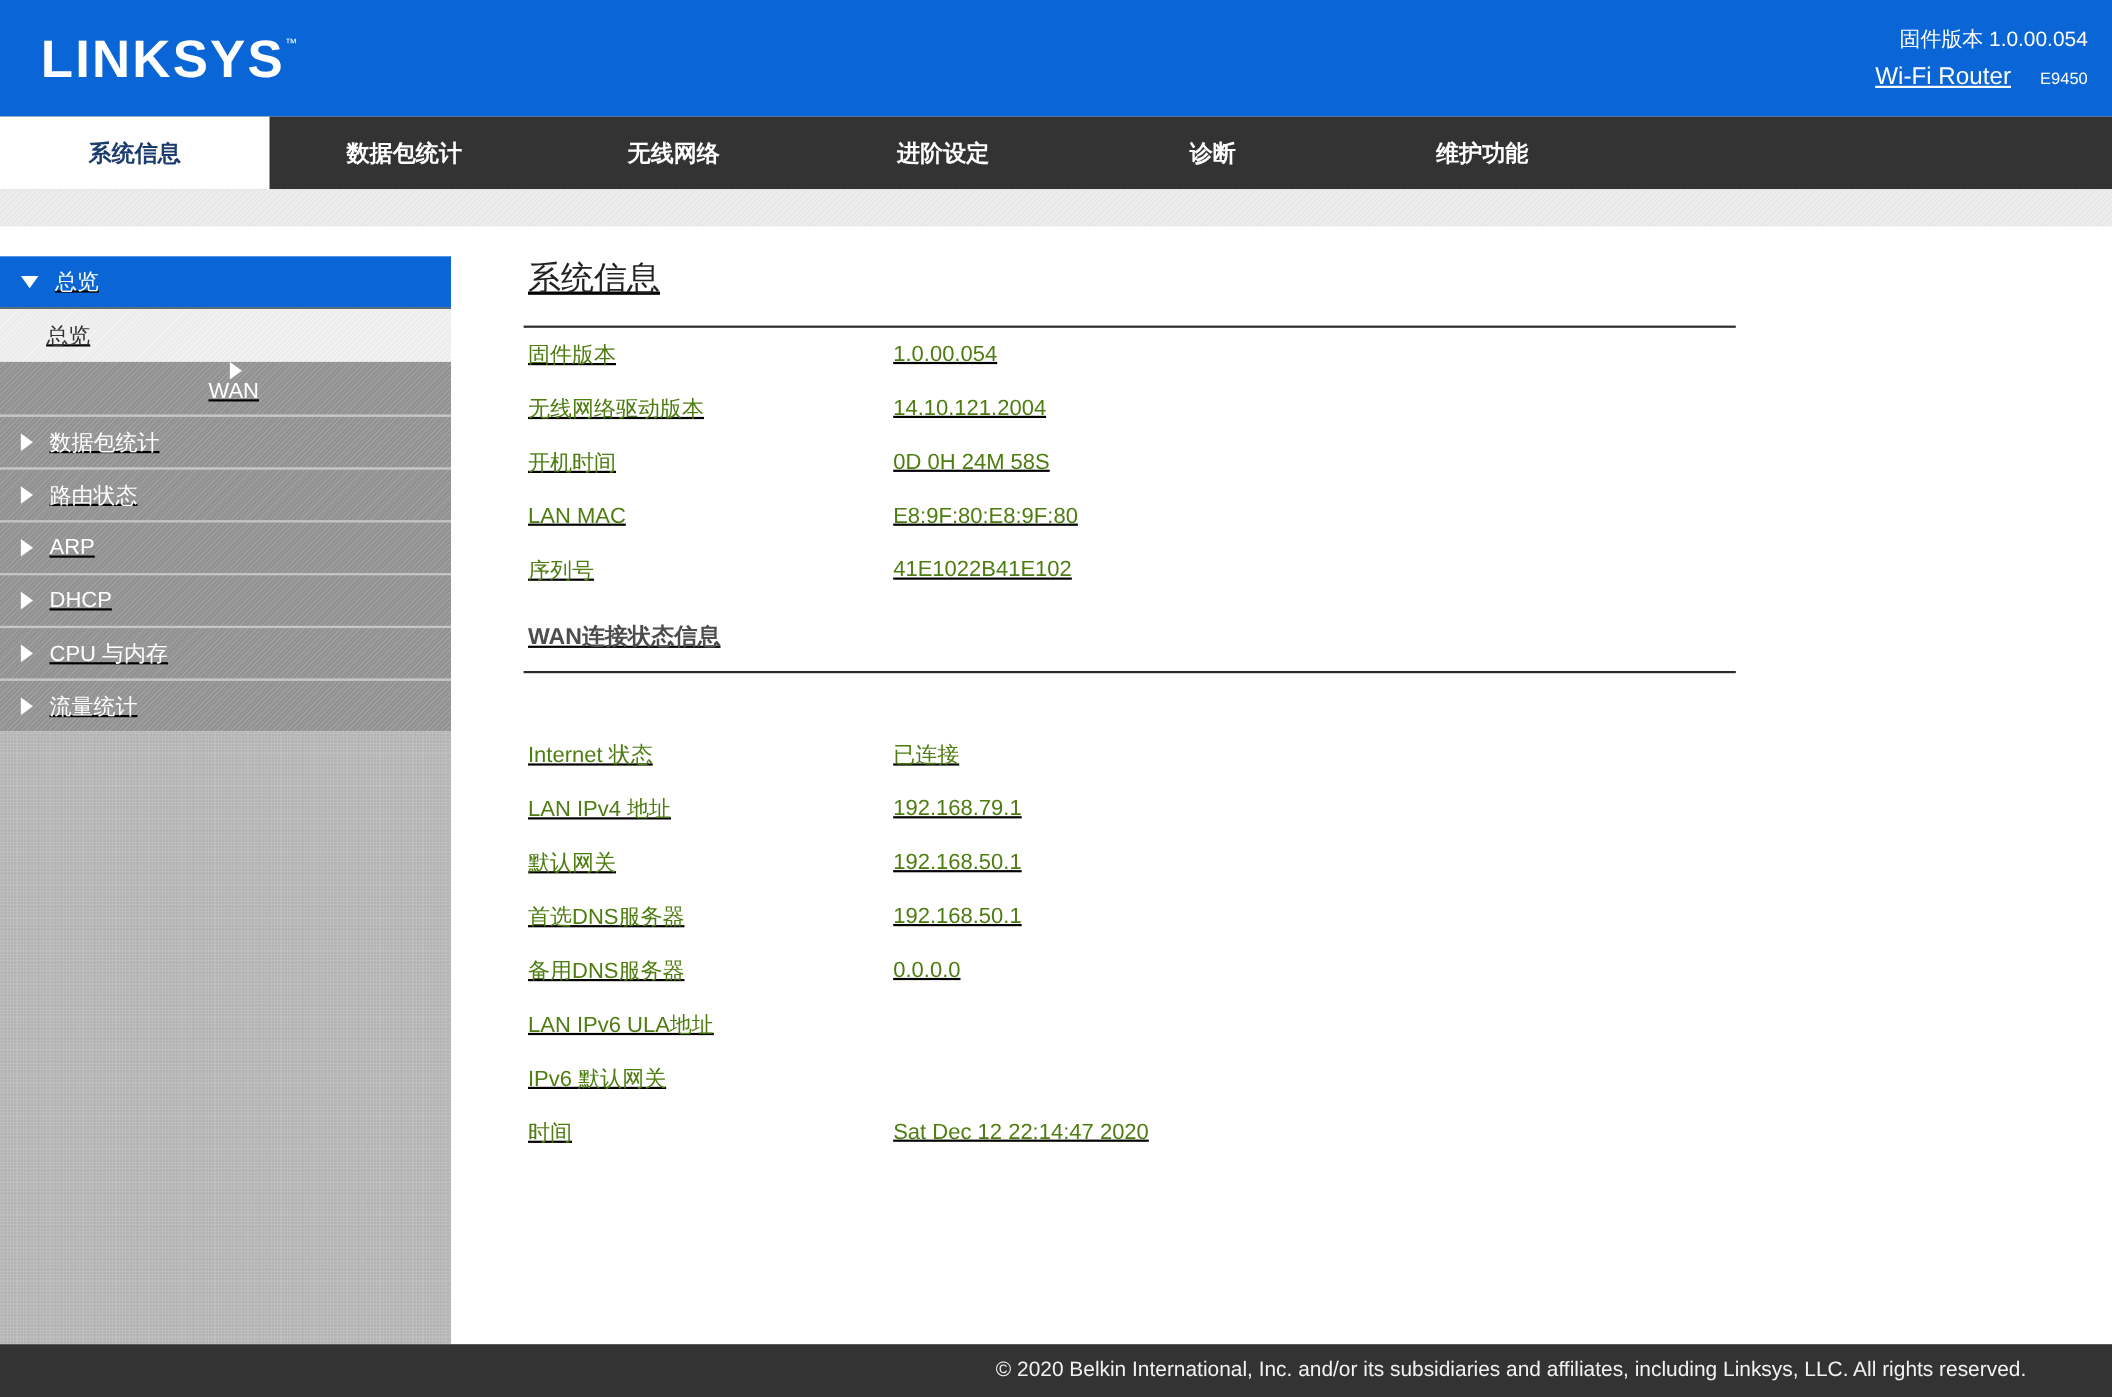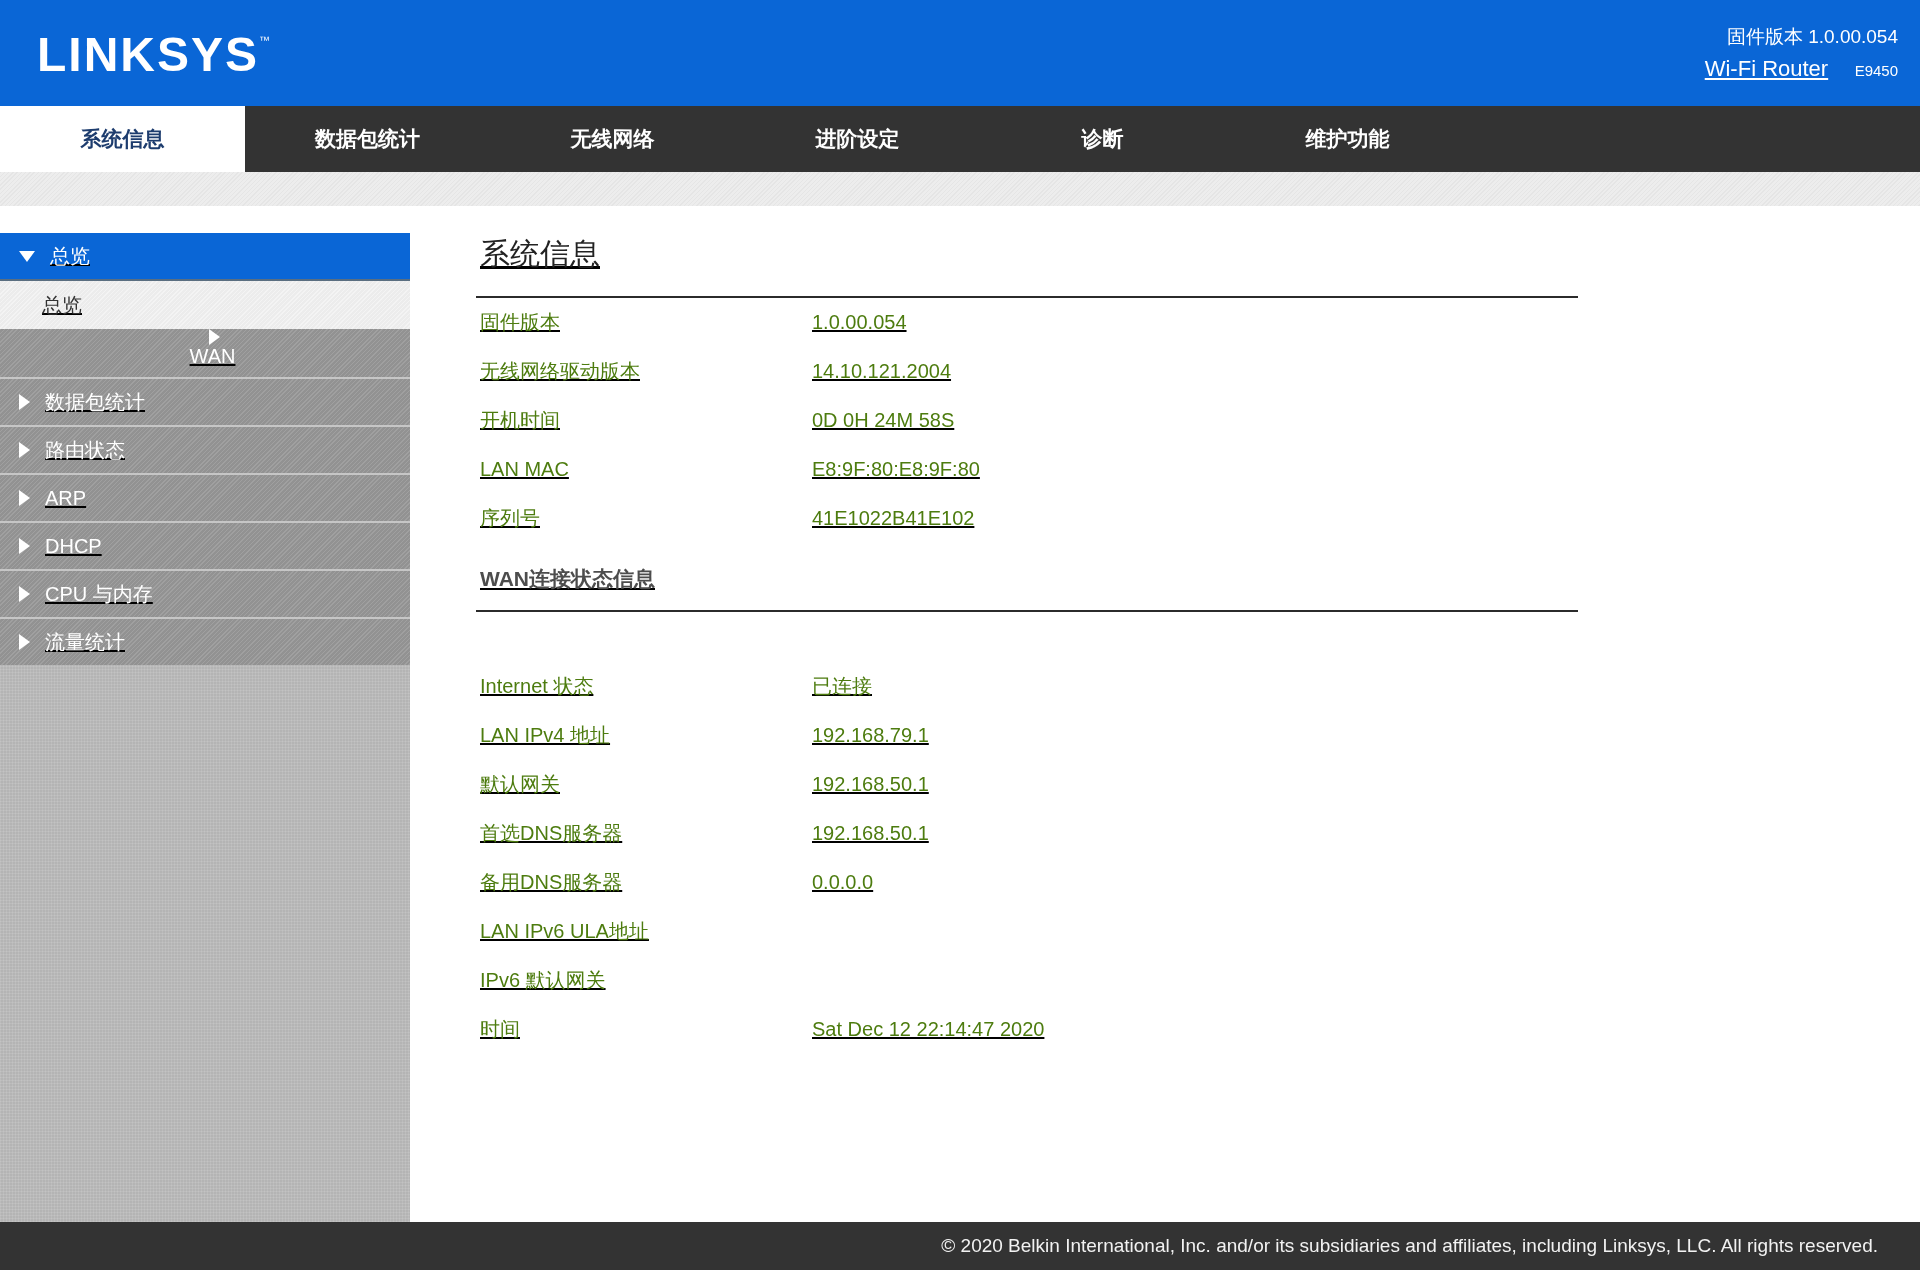--- a/index.html
+++ b/index.html
@@ -53,21 +53,21 @@
   .content { margin-left:66px; width:1102px; padding-top:30px; }
   .page-title { font-size:30px; font-weight:400; color:#222; line-height:36px; padding-left:4px; margin-bottom:24px; }
   .rule { height:2px; background:#2b2b2b; }
   .row { height:49px; display:flex; align-items:center; padding-left:4px; font-size:20px; color:#4d7c0f; }
   .row-label { width:332px; flex-shrink:0; }
   .row-value { flex:1; }
   .section-title { font-size:21px; font-weight:700; color:#4d4d4d; line-height:28px; padding-left:4px; margin-top:22px; margin-bottom:17px; }
   .spacer-50 { height:50px; }
 
   
-  .footer { height:48px; background:#333333; flex-shrink:0; display:flex; align-items:center; justify-content:flex-end; padding-right:42px; }
+  .footer { height:48px; background:#333333; flex-shrink:0; display:flex; align-items:center; justify-content:flex-end; padding-right:78px; }
   .footer-text { color:#f2f2f2; font-size:19px; }
 </style>
 </head>
 <body>
 
 <div class="page">
 
   <div class="header">
     <div class="logo"><span>LINKSYS</span><sup>™</sup></div>
     <div class="header-right">

